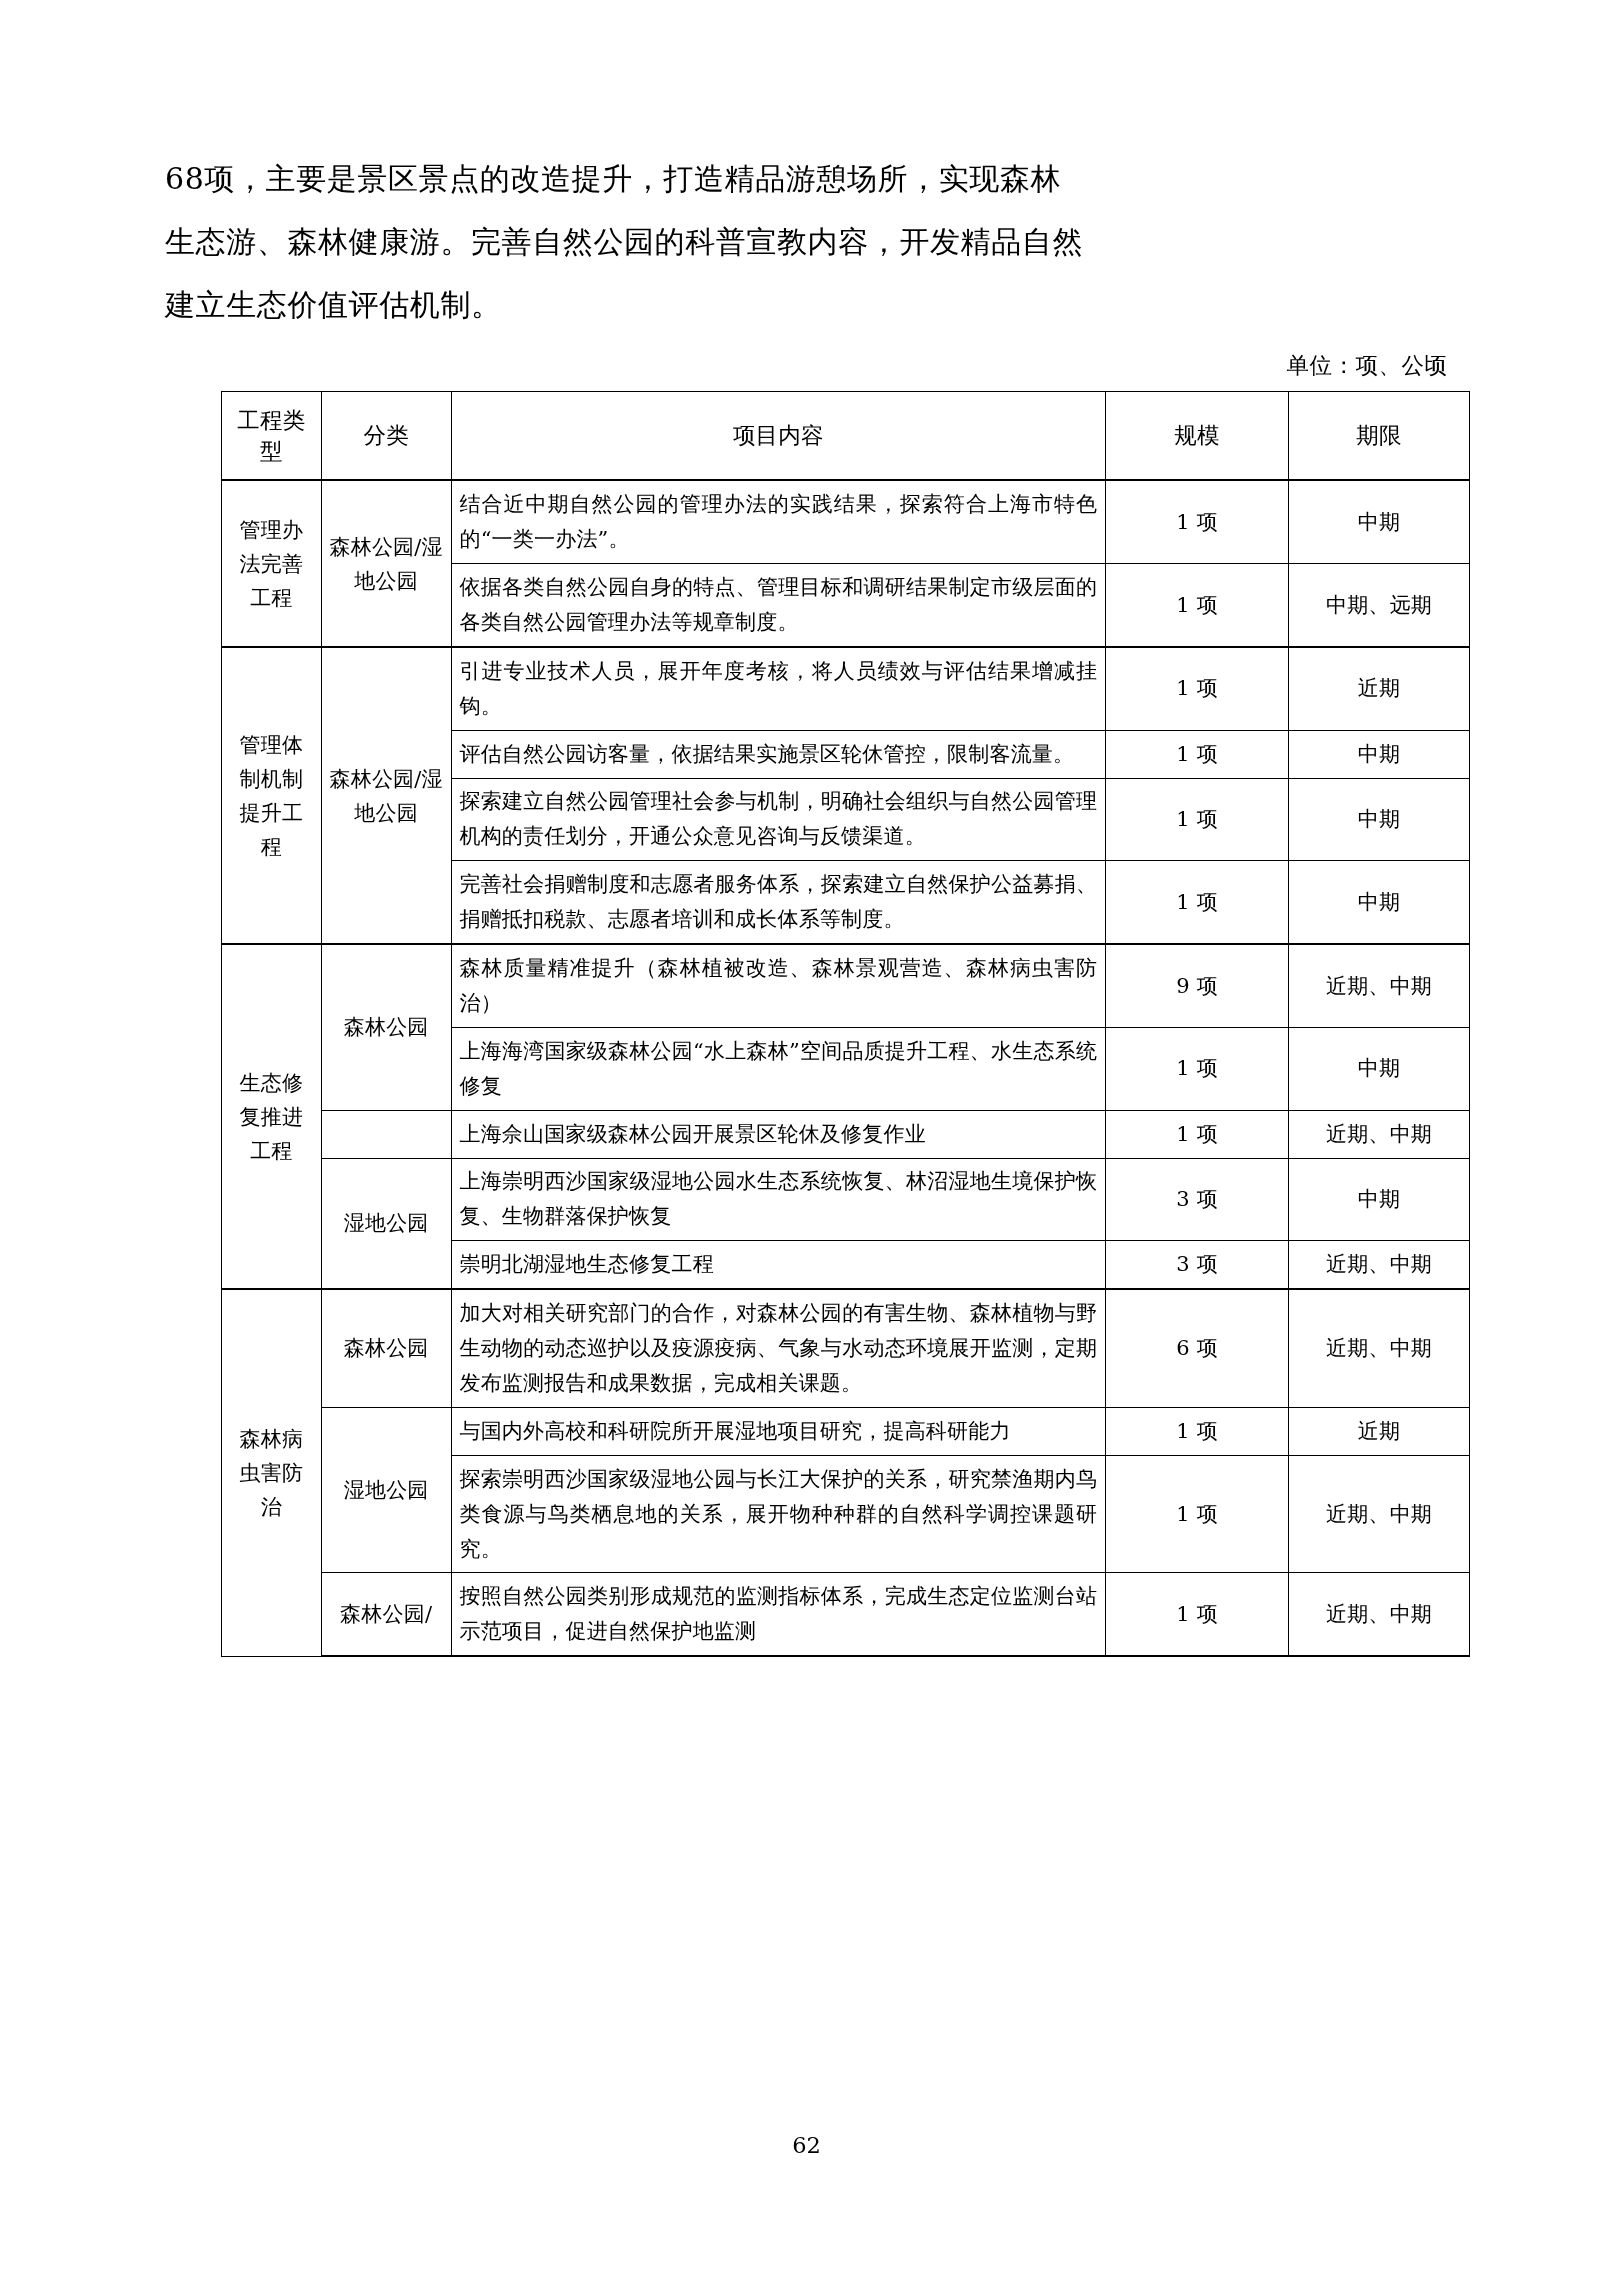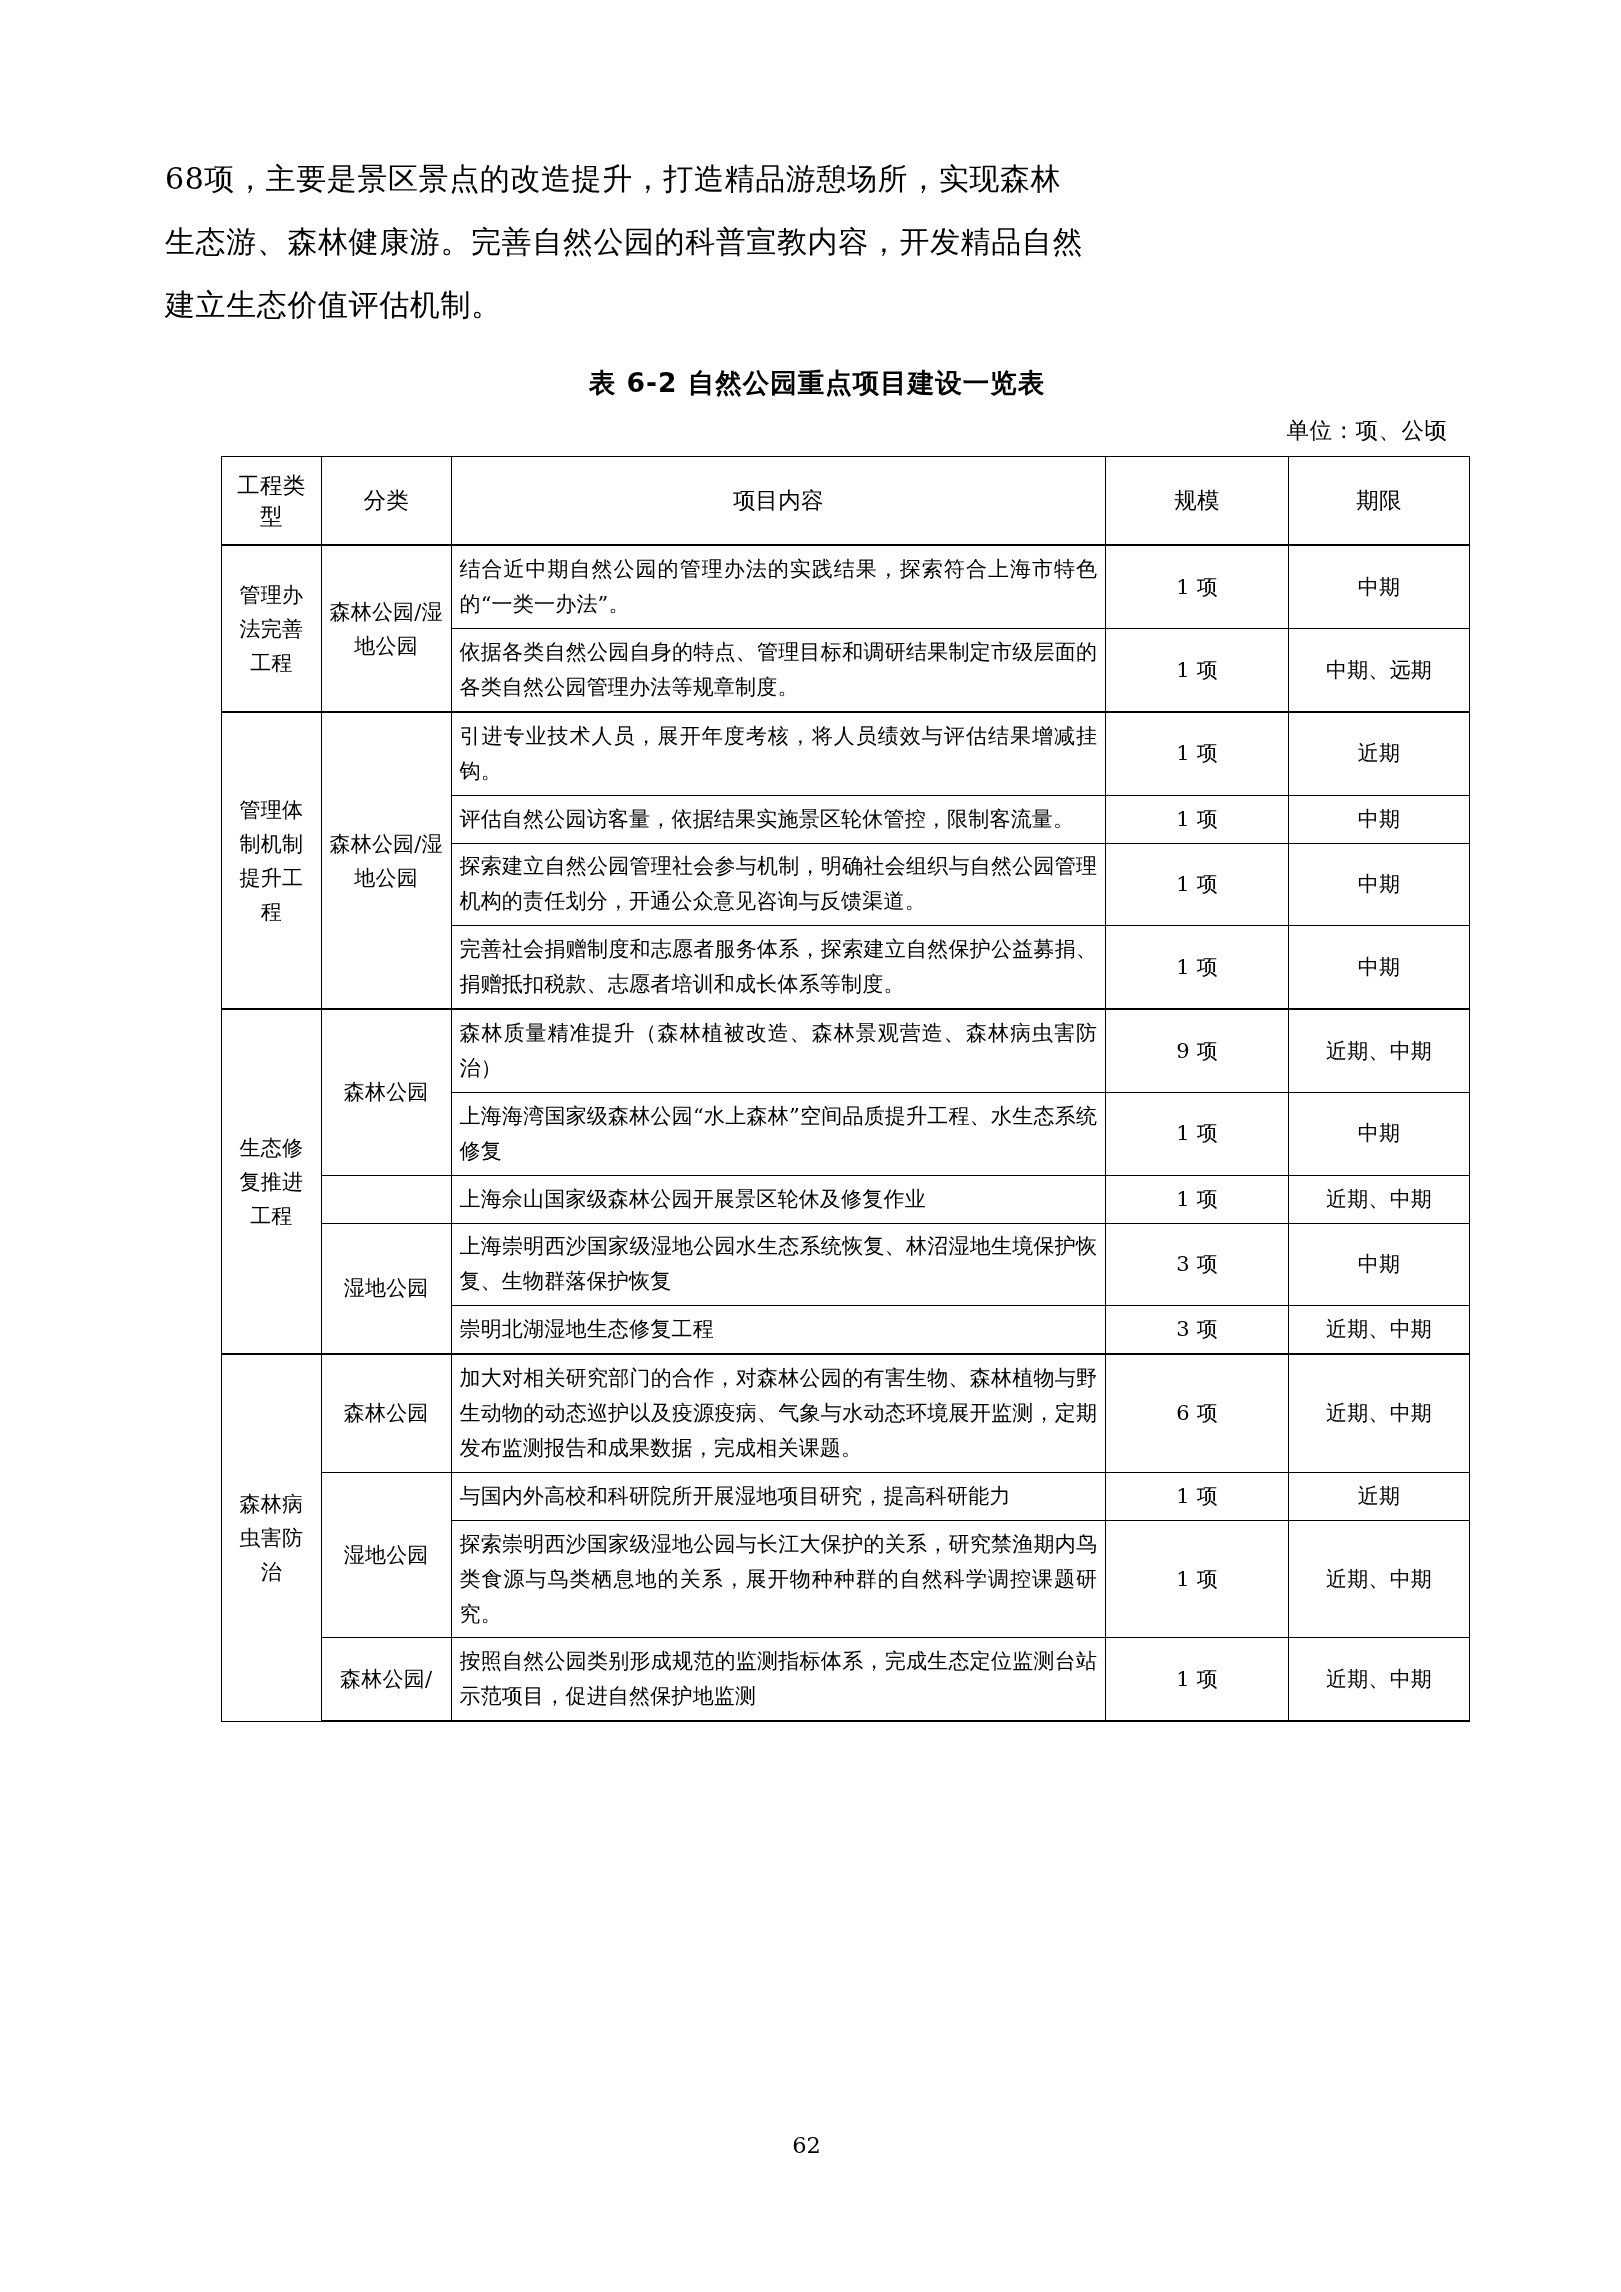--- a/index.html
+++ b/index.html
@@ -130,21 +130,20 @@
 
 <div id="page">
   <div class="content">
 
     <p class="para">
       <span class="para-line">68项，主要是景区景点的改造提升，打造精品游憩场所，实现森林</span>
       <span class="para-line">生态游、森林健康游。完善自然公园的科普宣教内容，开发精品自然</span>
       <span class="para-line">建立生态价值评估机制。</span>
     </p>
 
-    <div class="table-caption">表 6-2  自然公园重点项目建设一览表</div>
 
     <div class="unit-line">单位：项、公顷</div>
 
     <table class="report">
       <colgroup>
         <col class="c-type">
           <col class="c-class">
           <col class="c-cont">
           <col class="c-scale">
           <col class="c-term">

